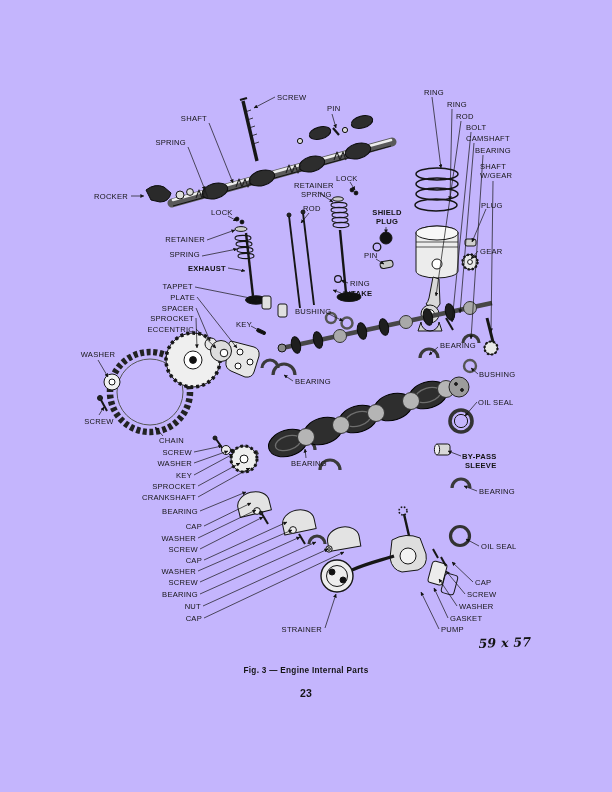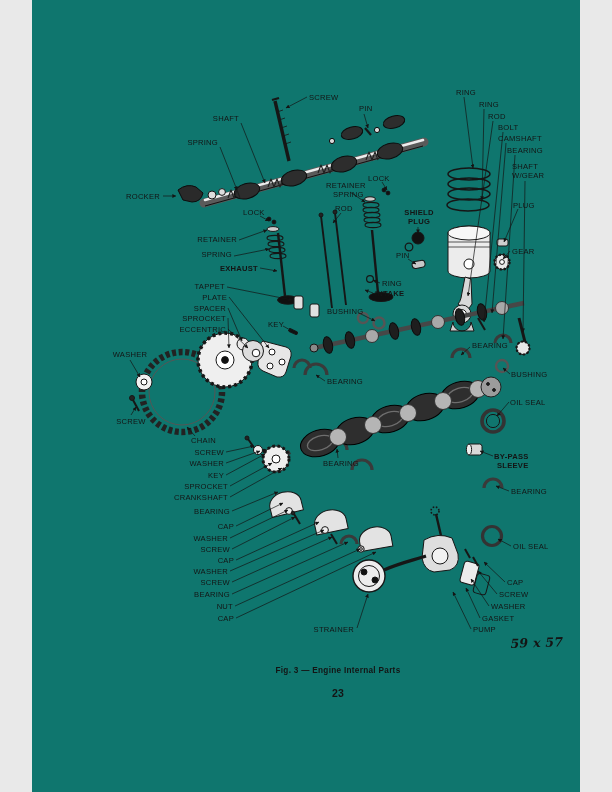--- a/index.html
+++ b/index.html
@@ -1,16 +1,16 @@
 <!DOCTYPE html>
 <html><head>
 <meta charset="utf-8">
 <style>
   html,body{margin:0;padding:0;background:#e9e9e9;}
-  .page{width:548px;height:792px;background:#0f766e;position:relative;margin:0 auto;overflow:hidden;}
+  .page{width:612px;height:792px;background:#c4b5fd;position:relative;margin:0 auto;overflow:hidden;}
   svg{display:block;}
   text{font-family:"Liberation Sans",sans-serif;font-size:7.6px;fill:#141414;letter-spacing:.25px;}
   text.b{font-weight:bold;}
   .caption{font-size:8.2px;font-weight:bold;letter-spacing:.3px;}
   .pageno{font-size:10.5px;font-weight:bold;}
   .plate{font-family:"DejaVu Serif",serif;font-style:italic;font-weight:bold;font-size:12.5px;}
   .leaders line{stroke:#141414;stroke-width:.7;marker-end:url(#arr);}
   .parts{stroke-linejoin:round;}
 </style>
 </head>

